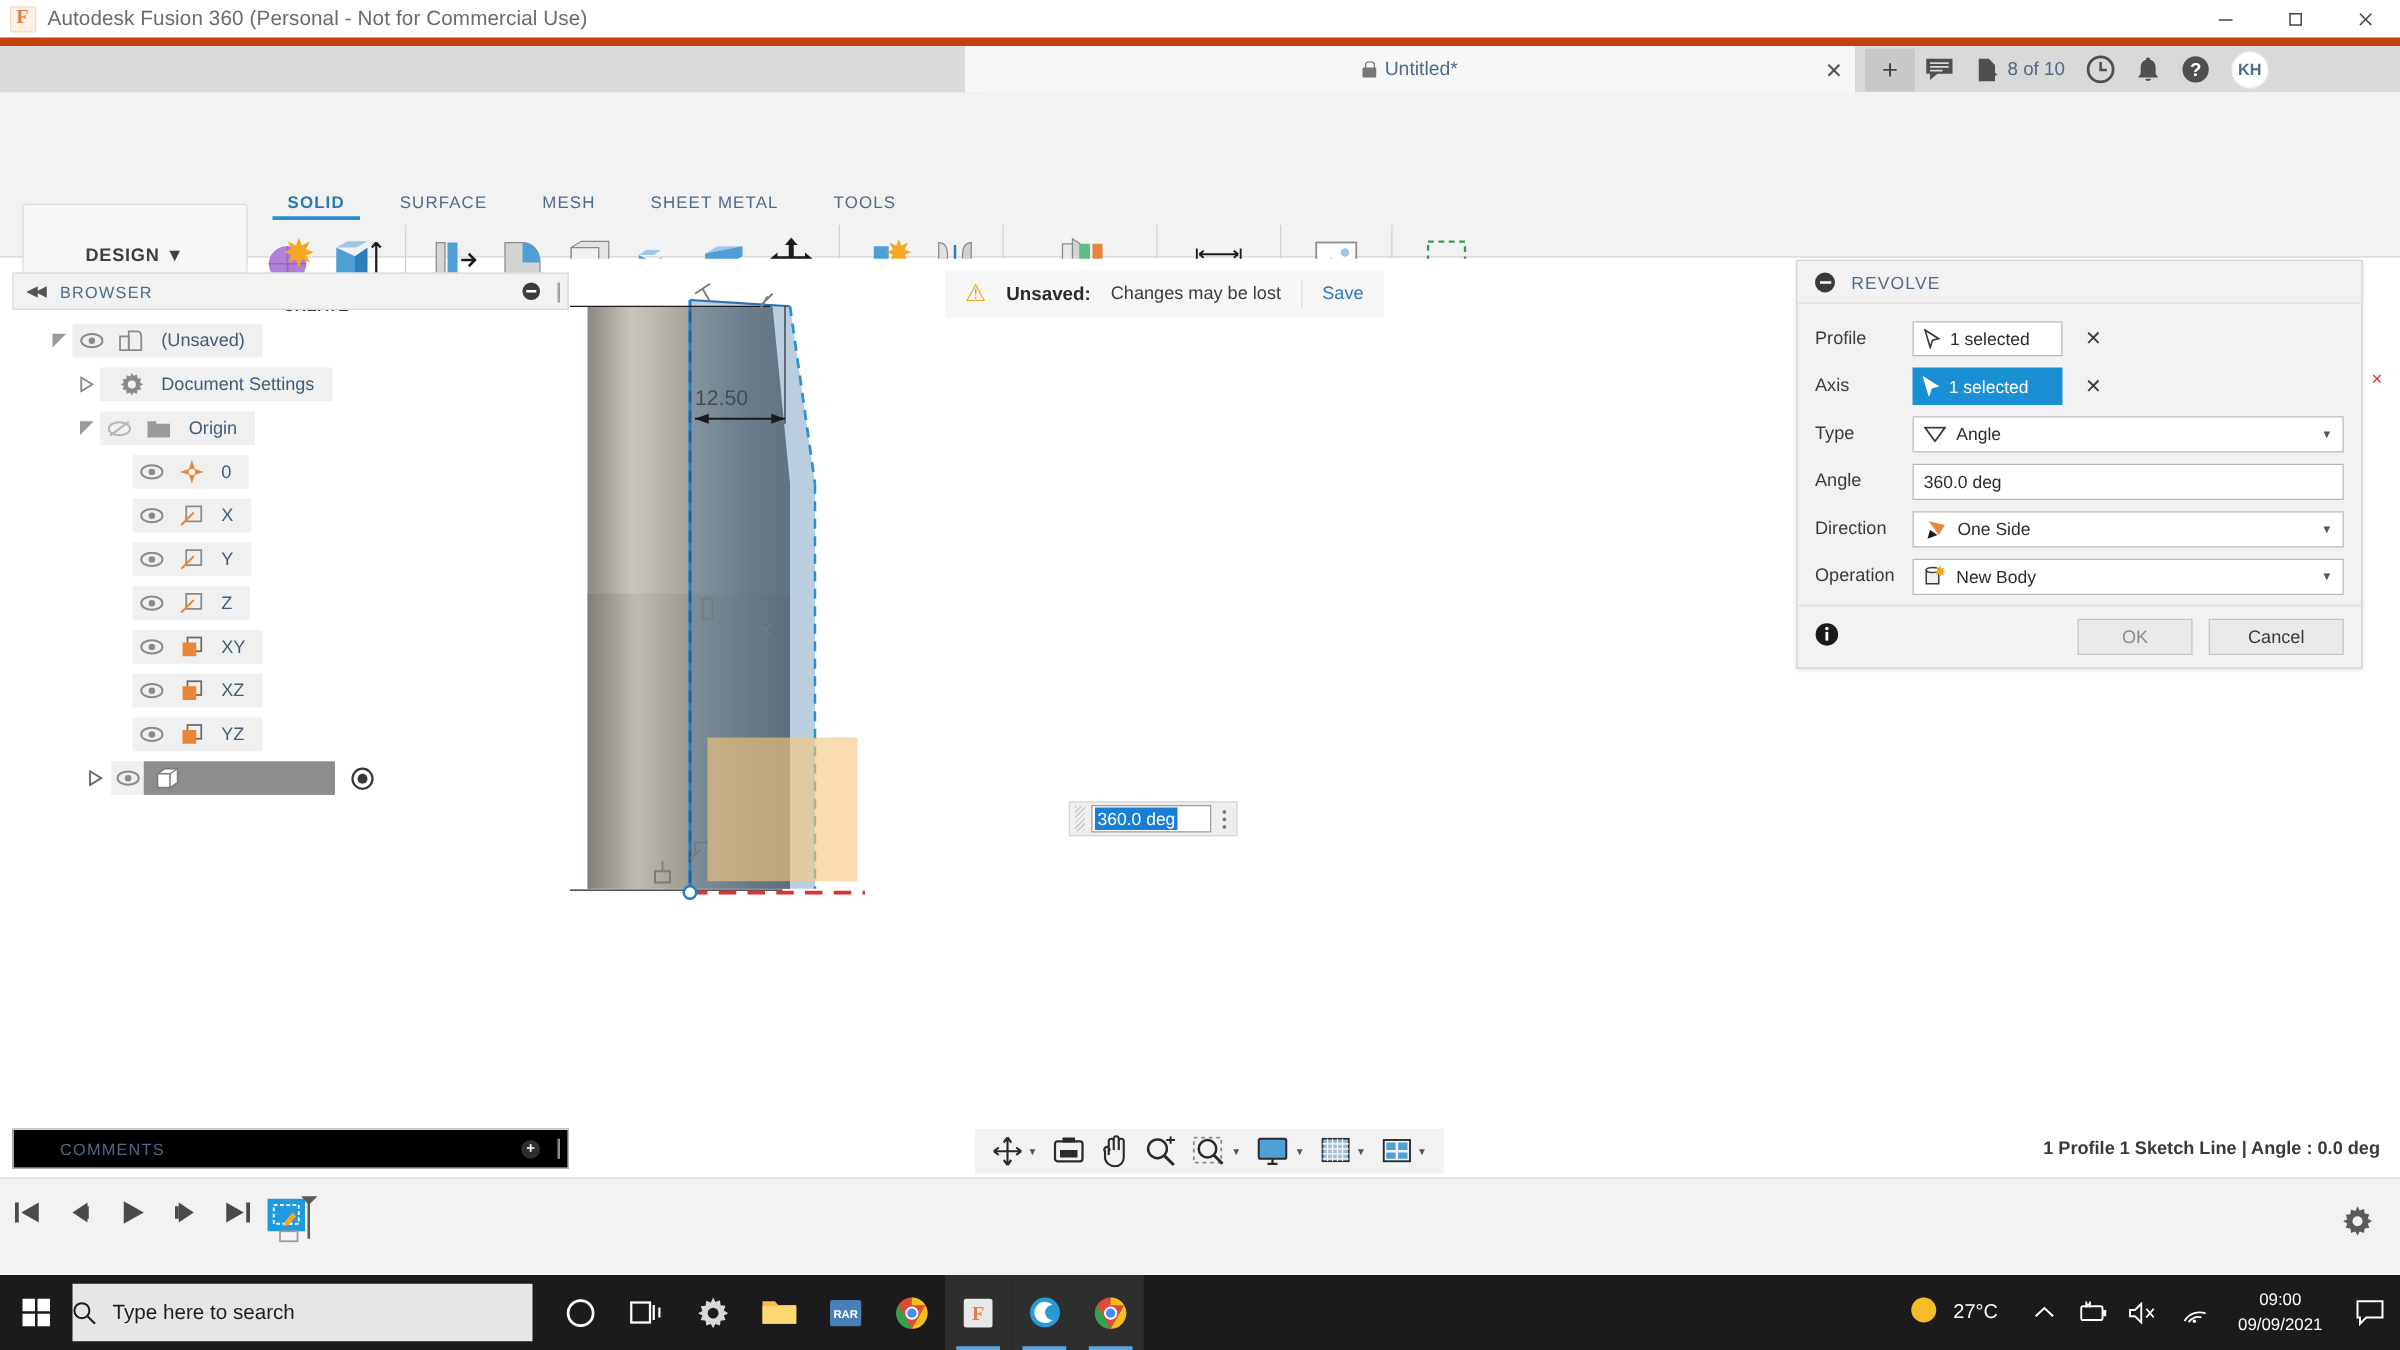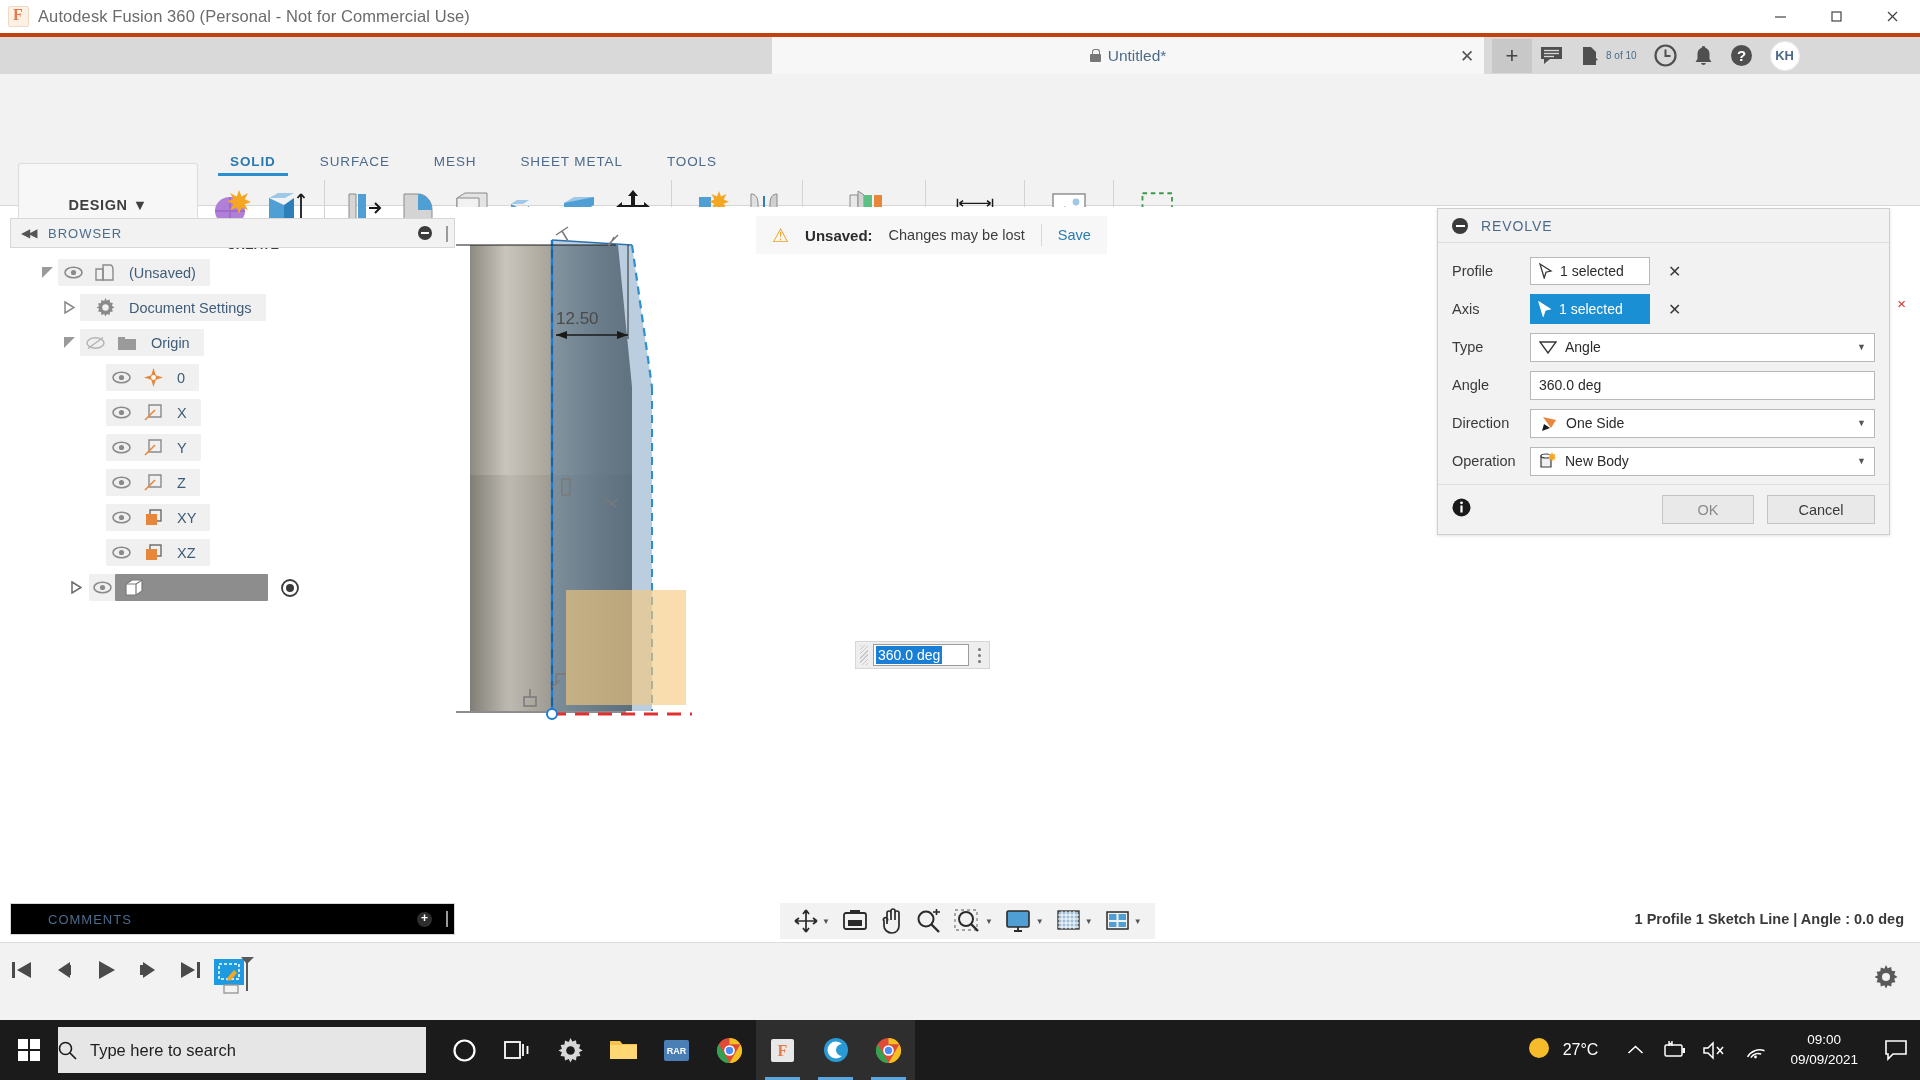--- a/index.html
+++ b/index.html
@@ -7,21 +7,21 @@
     width: 1920px; height: 1080px;
     font-family: "Liberation Sans", sans-serif;
     overflow: hidden; background: #fff;
   }
   #app { position: relative; width: 1920px; height: 1080px; }
 
   
   .titlebar {
     position: absolute; left: 0; top: 0; width: 1920px; height: 37px;
     background: #ffffff; display: flex; align-items: center;
-    border-bottom: 4px solid #c2410c;
+    border-bottom: 7px solid #c2410c;
   }
   .app-logo {
     width: 21px; height: 21px; margin-left: 8px; margin-right: 9px;
     background: #fdf0e4; border: 1px solid #f0d9c2; border-radius: 2px;
     position: relative; flex: none;
   }
   .app-logo::before {
     content: "F"; position: absolute; left: 4px; top: -1px;
     font-size: 16px; font-weight: bold; color: #e8794b;
     font-family: "Liberation Serif", serif;
@@ -69,21 +69,21 @@
     content: ""; position: absolute; left: 2.5px; top: 0; width: 6px; height: 6px;
     border: 1.6px solid #777; border-bottom: none; border-radius: 3px 3px 0 0;
   }
   .tab-close { position: absolute; left: 1460px; top: 9px; font-size: 17px; color: #555; }
   .tab-plus {
     position: absolute; left: 1492px; top: 2px; width: 40px; height: 34px; background: #c8c8c8;
     display: flex; align-items: center; justify-content: center; font-size: 22px; color: #444;
   }
   .tray { position: absolute; left: 1540px; top: 0; height: 37px; display: flex; align-items: center; gap: 17px; }
   .tray-ico { color: #4f4f4f; display: flex; align-items: center; }
-  .credits { font-size: 10px; color: #4c6a8a; margin-left: 4px; text-align: right; }
+  .credits { font-size: 15px; color: #4c6a8a; margin-left: 4px; text-align: right; }
   .avatar {
     width: 30px; height: 30px; border-radius: 50%; background: #fff;
     display: flex; align-items: center; justify-content: center;
     font-size: 13px; font-weight: bold; color: #4c6a8a; border: 1px solid #ededed;
   }
 
   
   .env-tabs { position: absolute; left: 208px; top: 80px; display: flex; gap: 0; }
   .env-tab {
     font-size: 13.5px; color: #4c6a8a; letter-spacing: 0.9px; padding: 0 22px;
@@ -690,20 +690,37 @@
               <circle cx="9.5" cy="6.5" r="2.6" fill="#8a8a8a"></circle>
             </svg>
           </span>
         <span class="ticon">
             <svg width="19" height="19" viewBox="0 0 19 19">
               <rect x="6" y="2" width="11" height="11" fill="none" stroke="#6a6a6a" stroke-width="1.4"></rect>
               <rect x="2" y="6" width="11" height="11" fill="#e8863a"></rect>
             </svg>
           </span>
         <span class="tname">XZ</span>
+      </span>
+    </div>
+    <div class="trow" style="padding-left:96px">
+      <span class="hl">
+        <span class="eye">
+            <svg width="19" height="13" viewBox="0 0 19 13">
+              <ellipse cx="9.5" cy="6.5" rx="8.5" ry="5.3" fill="none" stroke="#8a8a8a" stroke-width="1.6"></ellipse>
+              <circle cx="9.5" cy="6.5" r="2.6" fill="#8a8a8a"></circle>
+            </svg>
+          </span>
+        <span class="ticon">
+            <svg width="19" height="19" viewBox="0 0 19 19">
+              <rect x="6" y="2" width="11" height="11" fill="none" stroke="#6a6a6a" stroke-width="1.4"></rect>
+              <rect x="2" y="6" width="11" height="11" fill="#e8863a"></rect>
+            </svg>
+          </span>
+        <span class="tname">YZ</span>
       </span>
     </div>
 
     <div class="trow sel" style="padding-left:55px">
       <span class="tri">
           <svg width="11" height="13" viewBox="0 0 11 13">
             <path d="M1 1l9 5.5L1 12z" fill="none" stroke="#6a6a6a" stroke-width="1.5"></path>
           </svg>
         </span>
       <span style="display:flex;align-items:center;">

